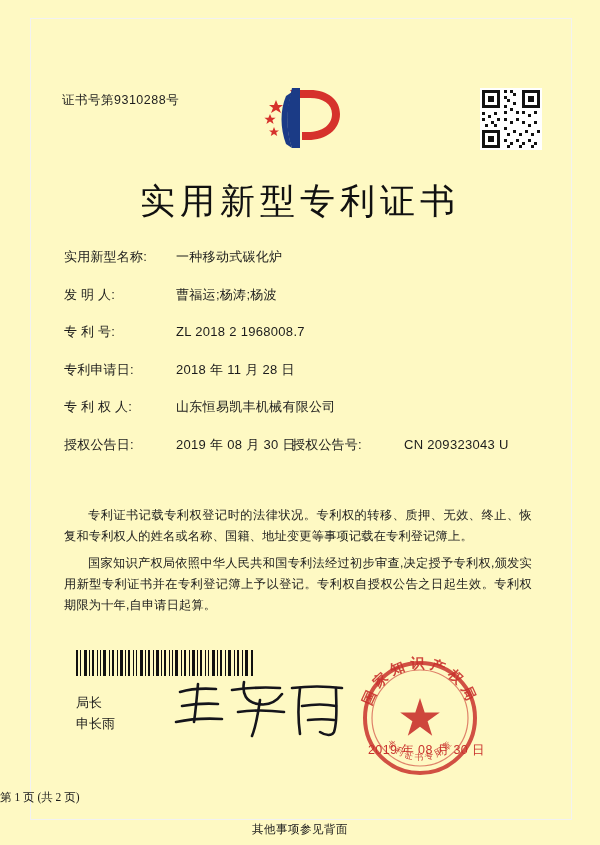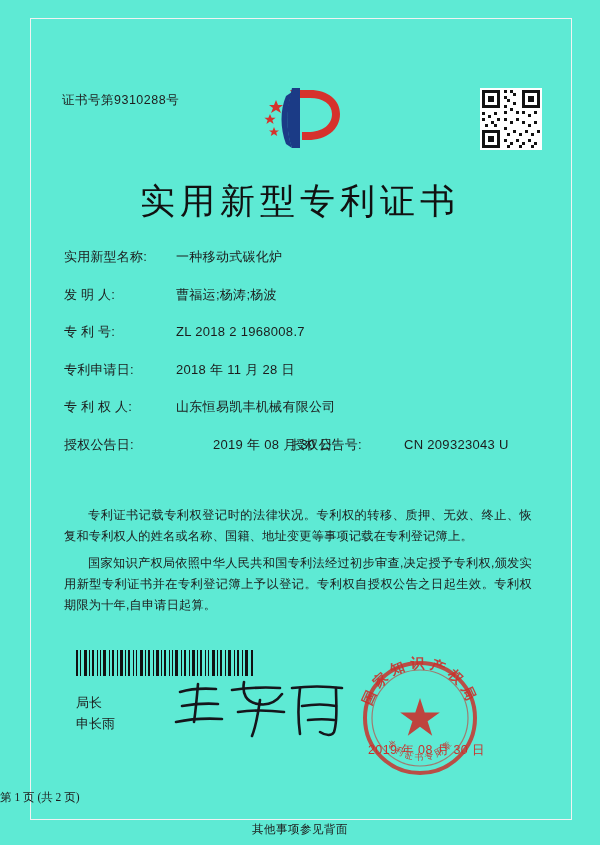--- a/index.html
+++ b/index.html
@@ -13,21 +13,21 @@
     font-family: "Liberation Serif", "DejaVu Serif", serif;
     color: #1a1a1a;
     position: relative;
     overflow: hidden;
   }
   .page {
     position: absolute;
     left: 0; top: 0;
     width: 600px;
     height: 845px;
-    background: #5eead4;
+    background: #fef9c3;
   }
   
   .scan-frame {
     position: absolute;
     left: 30px; top: 18px;
     width: 540px; height: 800px;
     border: 1px solid #f2f2f2;
   }
 
   
@@ -95,21 +95,20 @@
   .field-label.w1 { width: 112px; }
   .field-label.w2 { width: 112px; }
   .field-value {
     flex: 1 1 auto;
     letter-spacing: 0.3px;
   }
   .field-row.two-col .col-a {
     width: 228px;
     display: flex;
     align-items: center;
-    gap: 37px;
   }
   .field-row.two-col .col-b {
     display: flex;
     align-items: baseline;
   }
   .field-row.two-col .col-a .field-label,
   .field-row.two-col .col-b .field-label {
     width: 112px;
   }
 

